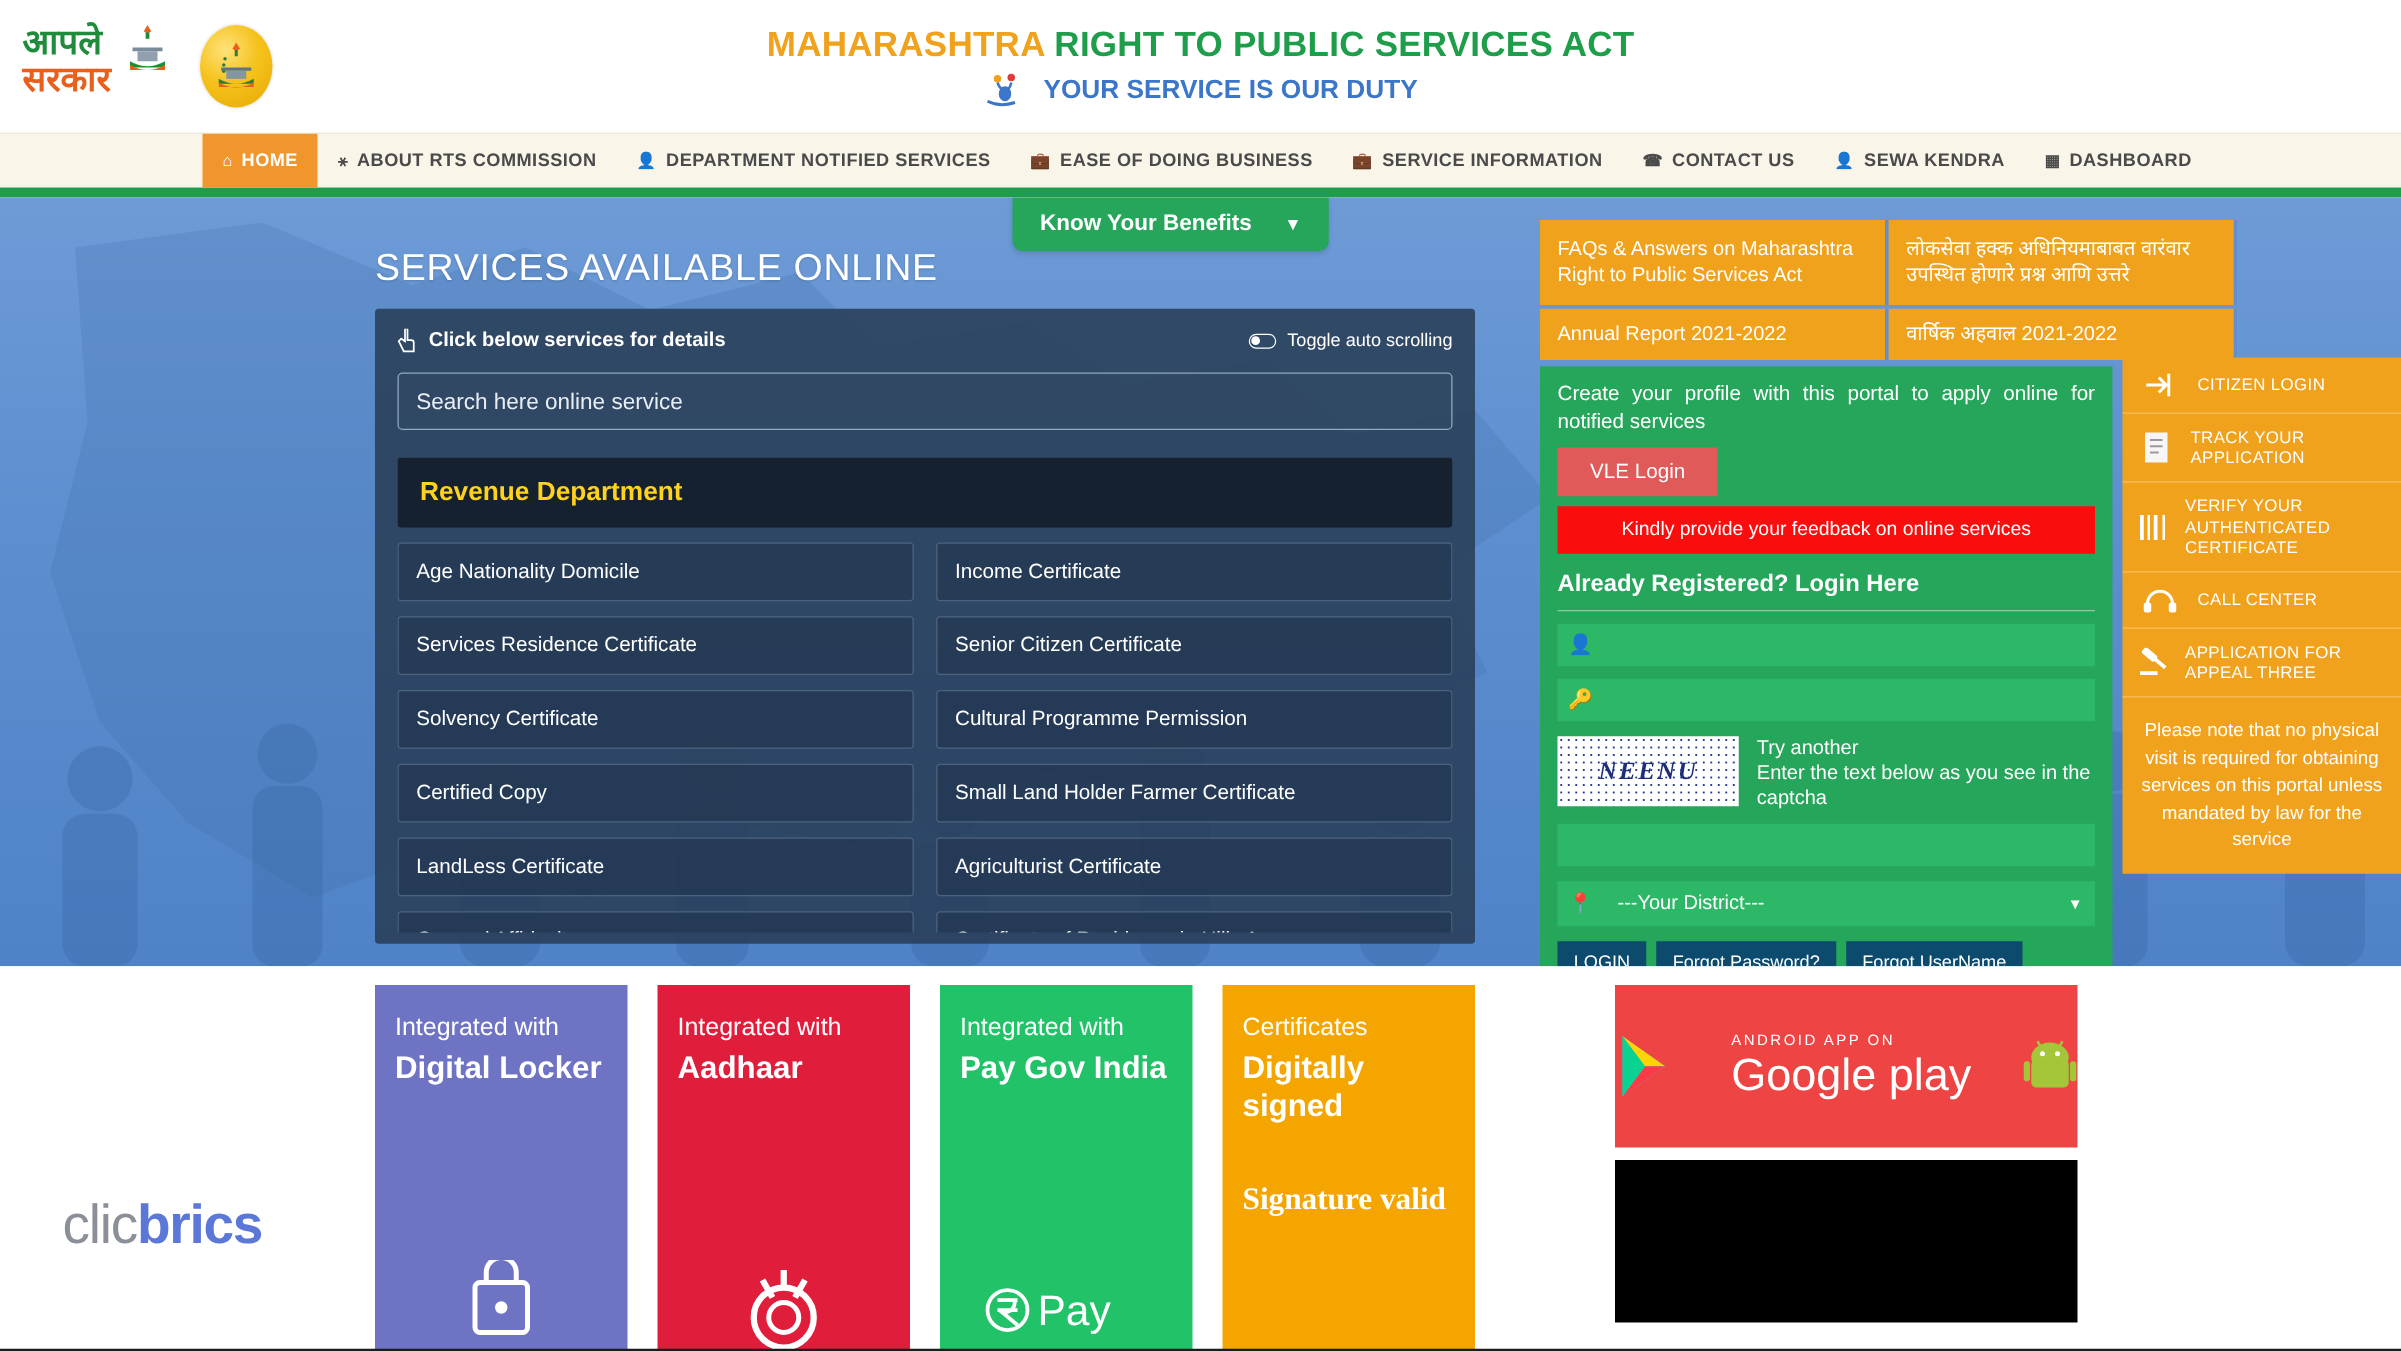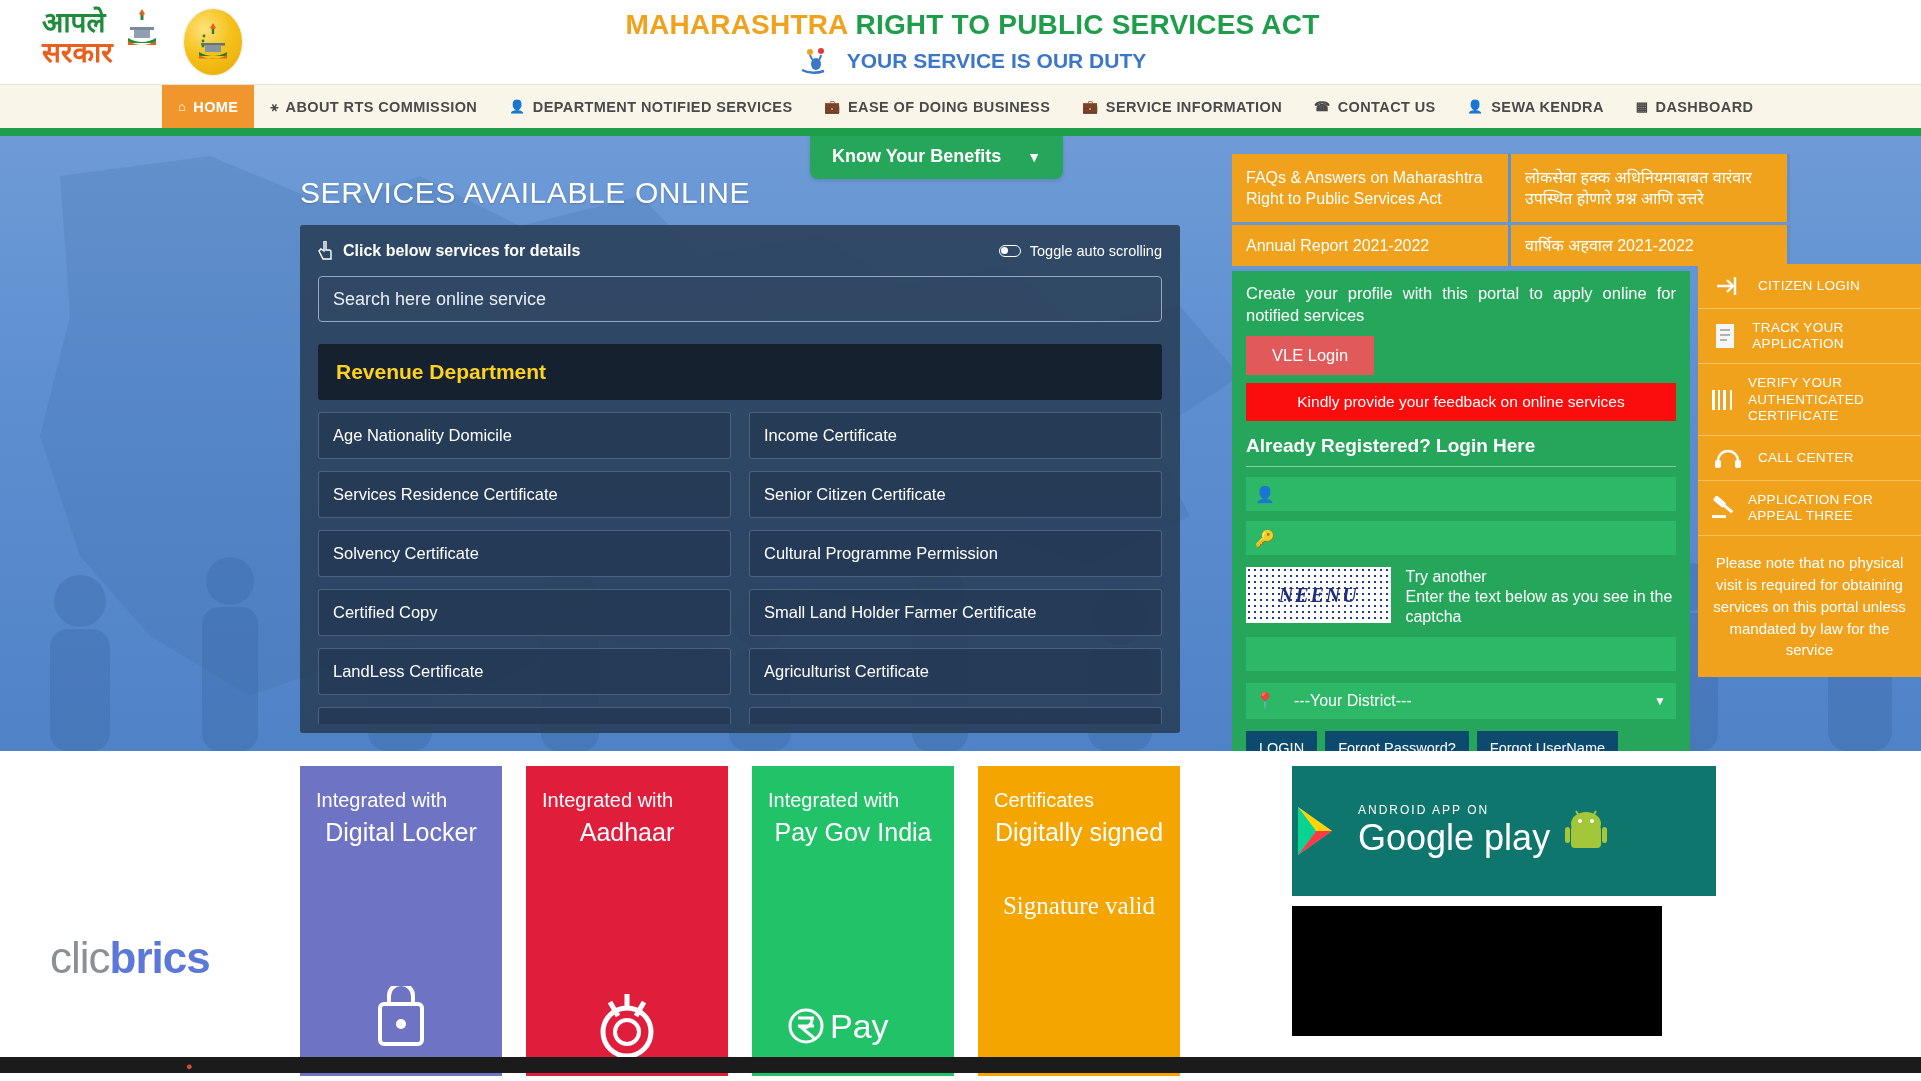--- a/index.html
+++ b/index.html
@@ -6,22 +6,22 @@
   html, body {
     width: 1921px; height: 1081px;
     overflow: hidden;
     background: #ffffff;
     font-family: "Liberation Sans", sans-serif;
   }
   .page { position: relative; width: 1921px; height: 1081px; overflow: hidden; }
 
   
   .header {
-    position: relative; height: 84px; background: #ffffff;
-    display: flex; align-items: center; margin-left: 24px;
+    position: relative; height: 106px; background: #ffffff;
+    display: flex; align-items: center;
   }
   .logo-area { display: flex; align-items: center; padding-left: 18px; gap: 14px; }
   .logo-aaple { position: relative; width: 128px; height: 66px; }
   .logo-aaple .ln1 {
     font-family: "DejaVu Sans", sans-serif; font-size: 28px; font-weight: 700;
     color: #1e8c3a; line-height: 1;
   }
   .logo-aaple .ln2 {
     font-family: "DejaVu Sans", sans-serif; font-size: 28px; font-weight: 700;
     color: #e8601c; line-height: 1; margin-top: 2px;
@@ -236,29 +236,29 @@
   .footer { position: relative; height: 322px; background: #ffffff; }
   .clicbrics {
     position: absolute; left: 50px; top: 182px;
     font-size: 44px; letter-spacing: -1px;
   }
   .clicbrics .c1 { color: #8a8f98; }
   .clicbrics .c2 { color: #5b77d8; font-weight: 700; }
   .tiles { position: absolute; left: 300px; top: 15px; display: flex; gap: 24px; }
   .tile { width: 202px; height: 310px; padding: 22px 16px; color: #ffffff; position: relative; overflow: hidden; }
   .tile .t1 { font-size: 20px; font-weight: 400; line-height: 1.25; }
-  .tile .t2 { font-size: 25px; font-weight: 400; line-height: 1.25; margin-top: 4px; text-align: center; }
+  .tile .t2 { font-size: 25px; font-weight: 700; line-height: 1.25; margin-top: 4px; }
   .tile.purple { background: #6f73c4; }
   .tile.red    { background: #e01e3c; }
   .tile.green  { background: #22c368; }
   .tile.orange { background: #f5a500; }
   .tile-emblem { position: absolute; left: 50%; transform: translateX(-50%); bottom: 10px; }
   .playstore {
-    position: absolute; left: 1292px; top: 15px; width: 424px; height: 130px;
-    background: #0f766e; display: flex; align-items: center; justify-content: flex-start; gap: 14px;
+    position: absolute; left: 1292px; top: 15px; width: 370px; height: 130px;
+    background: #ef4444; display: flex; align-items: center; justify-content: space-between; gap: 14px;
   }
   .ps-txt-sm { color: #ffffff; font-size: 12px; letter-spacing: 2px; }
   .ps-txt-lg { color: #ffffff; font-size: 36px; font-weight: 400; }
   .playstore2 {
     position: absolute; left: 1292px; top: 155px; width: 370px; height: 130px; background: #000000;
   }
   .taskbar {
     position: absolute; left: 0; bottom: 0; width: 100%; height: 16px;
     background: #1b1b1b;
   }

